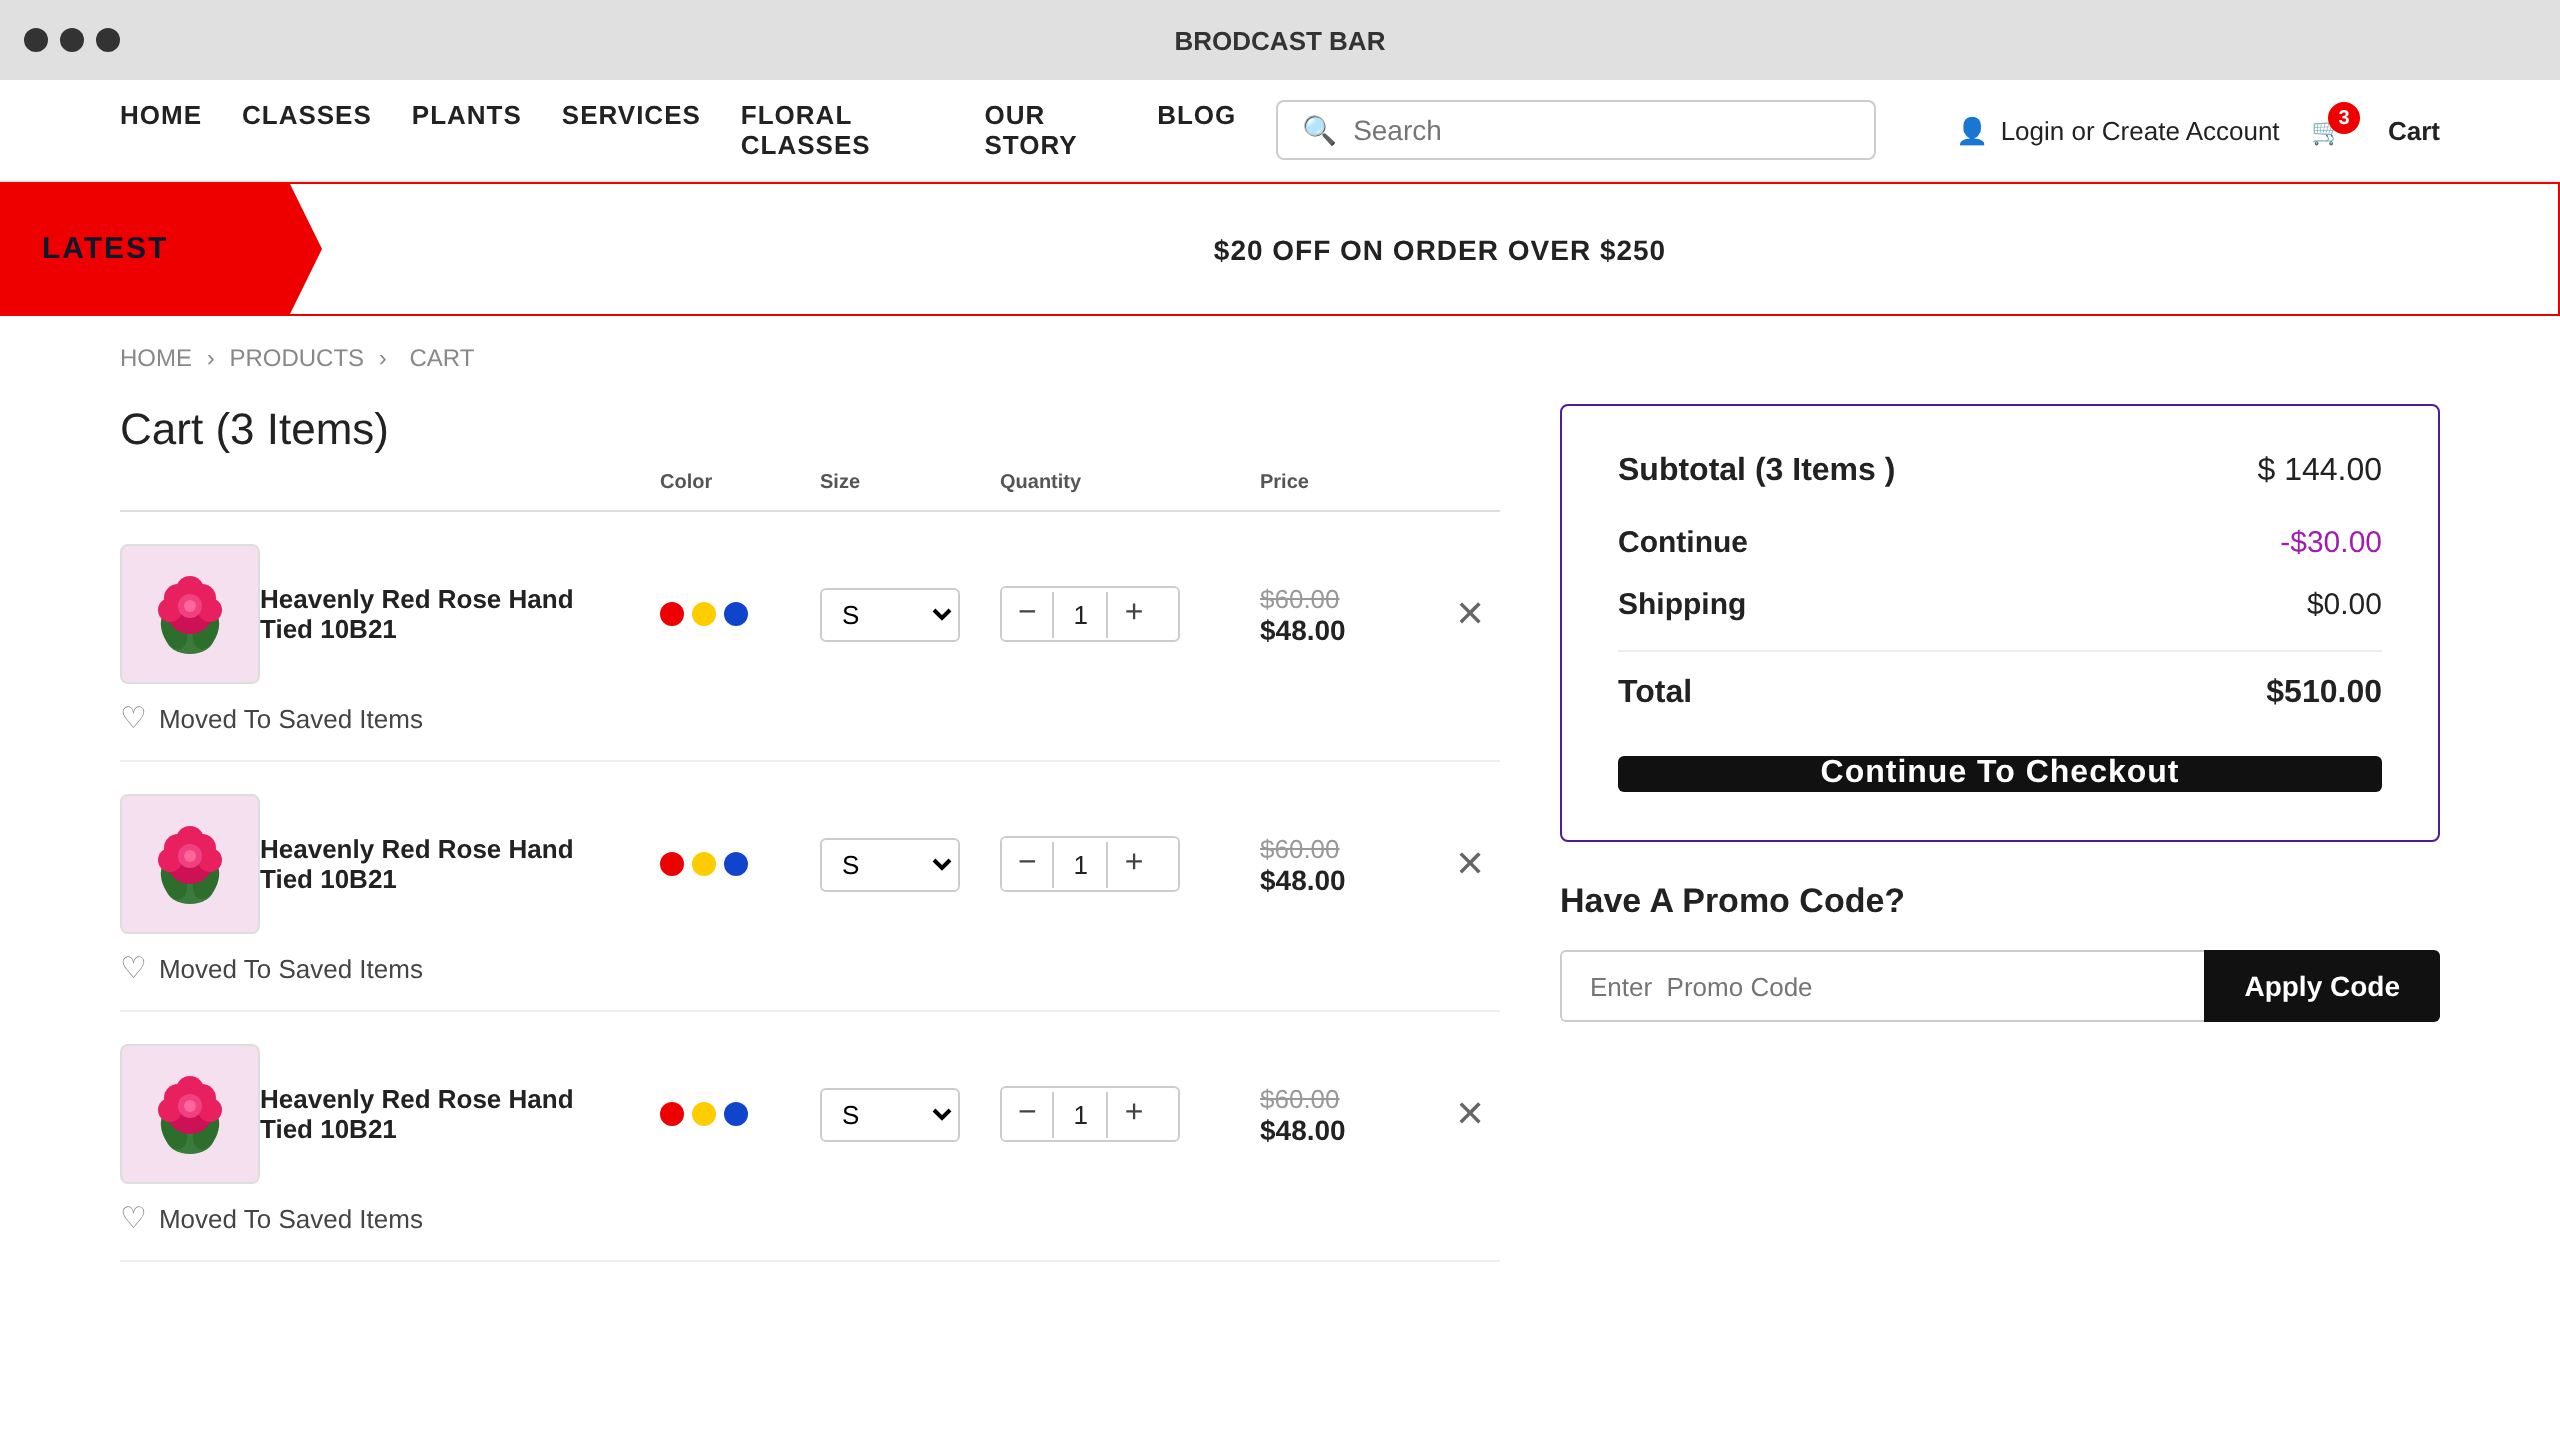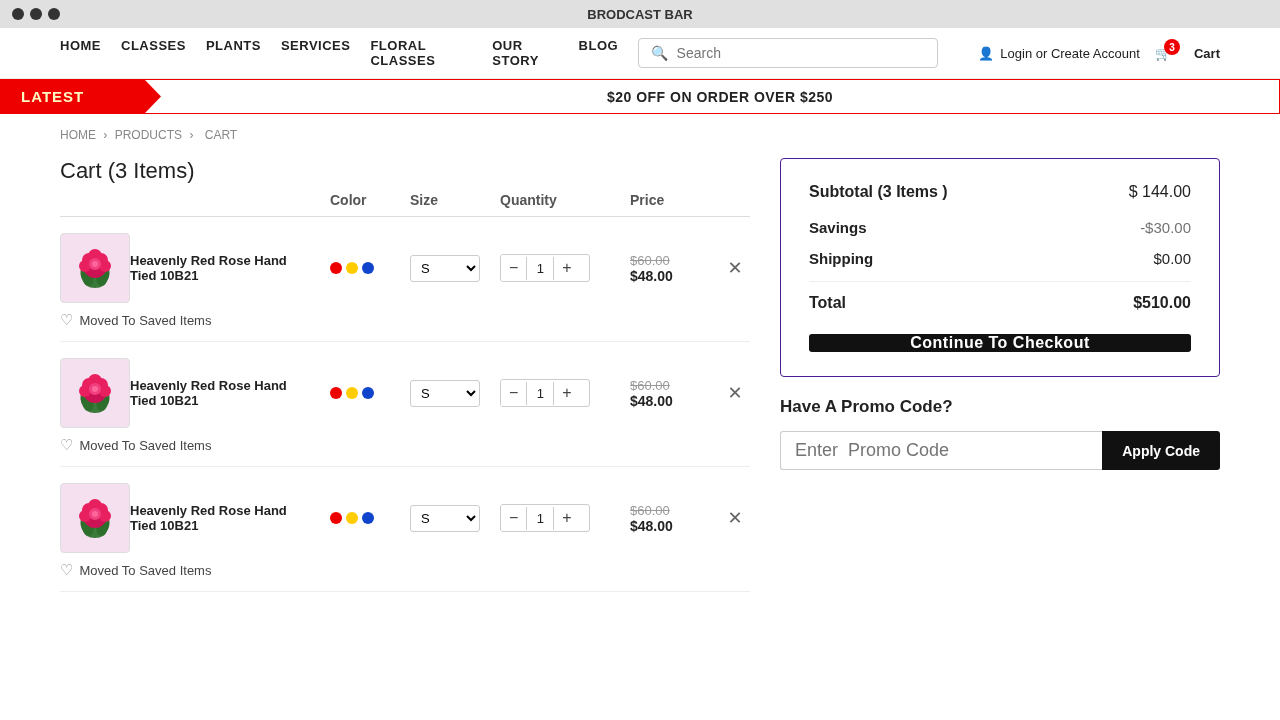--- a/index.html
+++ b/index.html
@@ -1,21 +1,21 @@
 <!DOCTYPE html>
 <html><head>
   <meta charset="utf-8">
   <style>
     * { box-sizing: border-box; margin: 0; padding: 0; }
     body { font-family: Arial, sans-serif; background: #fff; color: #222; font-size: 14px; }
 
     
     .title-bar {
       background: #e0e0e0;
-      height: 28px;
+      height: 40px;
       display: flex;
       align-items: center;
       justify-content: center;
       position: relative;
     }
     .title-bar-dots {
       position: absolute;
       left: 12px;
       display: flex;
       gap: 6px;
@@ -106,24 +106,24 @@
 
     
     .banner {
       display: flex;
       align-items: center;
       border: 1.5px solid #e00;
       margin: 0 0 0 0;
     }
     .banner-latest {
       background: #e00;
-      color: #fef9c3;
+      color: #0f172a;
       font-weight: 800;
       font-size: 15px;
-      padding: 8px 20px;
+      padding: 24px 20px;
       letter-spacing: 1px;
       clip-path: polygon(0 0, 90% 0, 100% 50%, 90% 100%, 0 100%);
       min-width: 160px;
     }
     .banner-text {
       flex: 1;
       text-align: center;
       font-size: 14px;
       font-weight: 600;
       color: #222;
@@ -157,21 +157,21 @@
       font-weight: 400;
     }
 
     
     .cart-header {
       display: grid;
       grid-template-columns: 1fr 80px 90px 130px 90px 30px;
       align-items: center;
       padding: 0 0 8px 0;
       border-bottom: 1px solid #ddd;
-      font-size: 14px;
+      font-size: 10px;
       color: #555;
       font-weight: 600;
     }
 
     
     .cart-item {
       border-bottom: 1px solid #eee;
       padding: 16px 0 8px 0;
     }
     .cart-item-row {
@@ -308,21 +308,21 @@
     }
     .summary-row.total-row {
       font-weight: 700;
       font-size: 16px;
       margin-top: 8px;
       padding-top: 12px;
       border-top: 1px solid #eee;
       text-align: right;
     }
     .savings-value {
-      color: #737373;
+      color: #a21caf;
     }
     .checkout-btn {
       width: 100%;
       background: #111;
       color: #fff;
       border: none;
       font-size: 16px;
       font-weight: 700;
       border-radius: 3px;
       cursor: pointer;
@@ -341,21 +341,21 @@
     }
     .promo-row {
       display: flex;
       gap: 0;
     }
     .promo-input {
       flex: 1;
       border: 1px solid #ccc;
       border-right: none;
       padding: 8px 14px;
-      font-size: 18px;
+      font-size: 13px;
       color: #999;
       outline: none;
       border-radius: 3px 0 0 3px;
     }
     .apply-btn {
       background: #111;
       color: #fff;
       border: none;
       padding: 10px 20px;
       font-size: 14px;
@@ -586,21 +586,21 @@
   </div>
 
   <div class="order-summary">
     <div class="summary-box">
       <div class="summary-title">
         <span>Subtotal</span>
         <span>(3 Items )</span>
         <span style="float:right;font-weight:400;font-size:16px;">$ 144.00</span>
       </div>
       <div class="summary-row">
-        <span style="font-weight:700;">Savings</span>
+        <span style="font-weight:700;">Continue</span>
         <span class="savings-value">-$30.00</span>
       </div>
       <div class="summary-row">
         <span style="font-weight:700;">Shipping</span>
         <span>$0.00</span>
       </div>
       <div class="summary-row total-row">
         <span>Total</span>
         <span>$510.00</span>
       </div>

